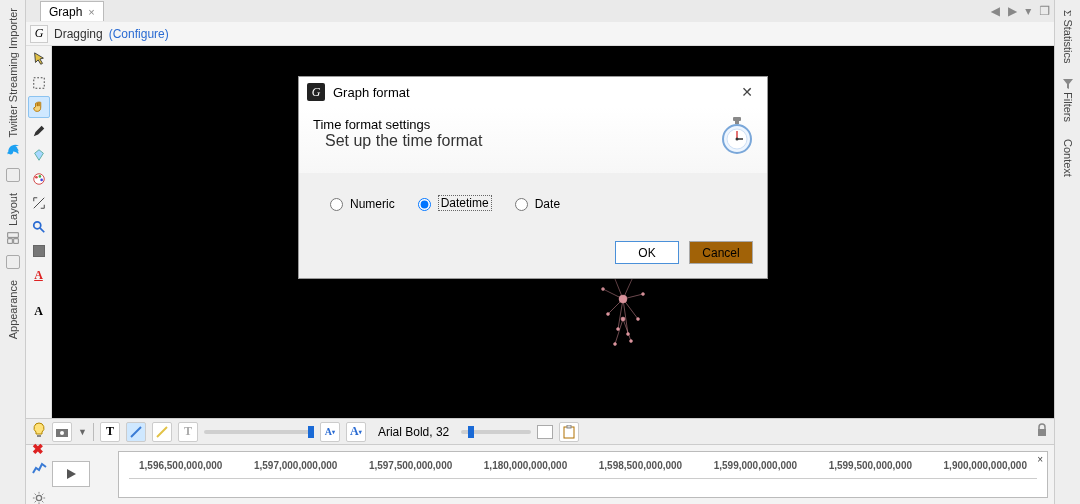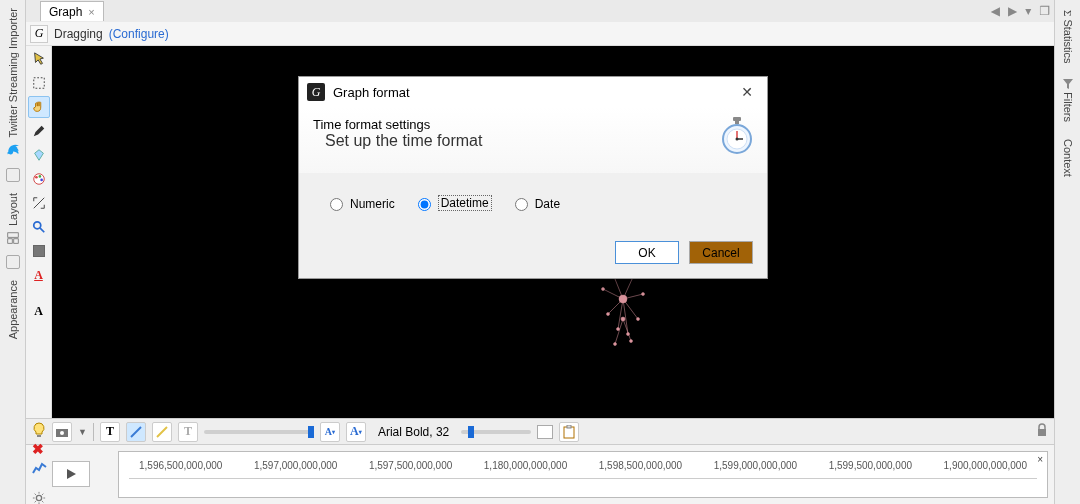--- a/index.html
+++ b/index.html
@@ -44,21 +44,21 @@
   .slider { flex: 0 0 110px; height: 4px; background: #cfcfcf; border-radius: 2px; position: relative; }
   .slider .thumb { position: absolute; top: -4px; width: 6px; height: 12px; background: #1a6ad6; }
   .fontname { font-family: Arial, sans-serif; font-size: 12px; padding: 0 6px; }
   
   
   .timeline-area { display: flex; align-items: stretch; height: 60px; background: #f3f3f3; border-top: 1px solid #ccc; }
   .timeline-controls { width: 92px; display: flex; flex-direction: column; justify-content: center; gap: 4px; padding: 2px 4px 2px 6px; }
   .timeline-controls .icons-row { display: flex; gap: 4px; }
   .timeline-controls .play { width: 38px; height: 26px; border: 1px solid #bbb; background: #fff; display: flex; align-items: center; justify-content: center; cursor: pointer; }
   .timeline { flex: 1; background: #fff; border: 1px solid #bbb; margin: 6px 6px 6px 0; position: relative; overflow: hidden; }
-  .timeline .ticks { position: absolute; top: 8px; left: 0; right: 0; display: flex; justify-content: space-between; padding: 0 20px; font-size: 10px; color: #555; }
+  .timeline .ticks { position: absolute; top: 8px; left: 0; right: 0; display: flex; justify-content: space-between; padding: 0 20px; font-size: 10px; color: #555; font-weight: bold; }
   .timeline .rule { position: absolute; left: 10px; right: 10px; top: 26px; height: 1px; background: #ccc; }
   .close-x { position: absolute; right: 4px; top: 2px; font-size: 10px; color: #444; cursor: pointer; }
   
   
   .dialog { position: absolute; left: 298px; top: 76px; width: 470px; background: #f0f0f0; border: 1px solid #999; box-shadow: 0 4px 18px rgba(0,0,0,.3); font-size: 12px; }
   .dialog .titlebar { display: flex; align-items: center; height: 30px; padding: 0 8px; background: #fff; }
   .dialog .titlebar .tticon { width: 18px; height: 18px; background: #222; color: #fff; font-style: italic; font-family: serif; display: flex; align-items: center; justify-content: center; border-radius: 2px; margin-right: 8px; }
   .dialog .titlebar .title { flex: 1; font-size: 13px; }
   .dialog .titlebar .xc { width: 24px; text-align: center; cursor: pointer; font-size: 14px; color: #444; }
   .dialog .header { display: flex; align-items: flex-start; justify-content: space-between; padding: 10px 14px 18px 14px; background: linear-gradient(#fff,#f7f7f7); }

